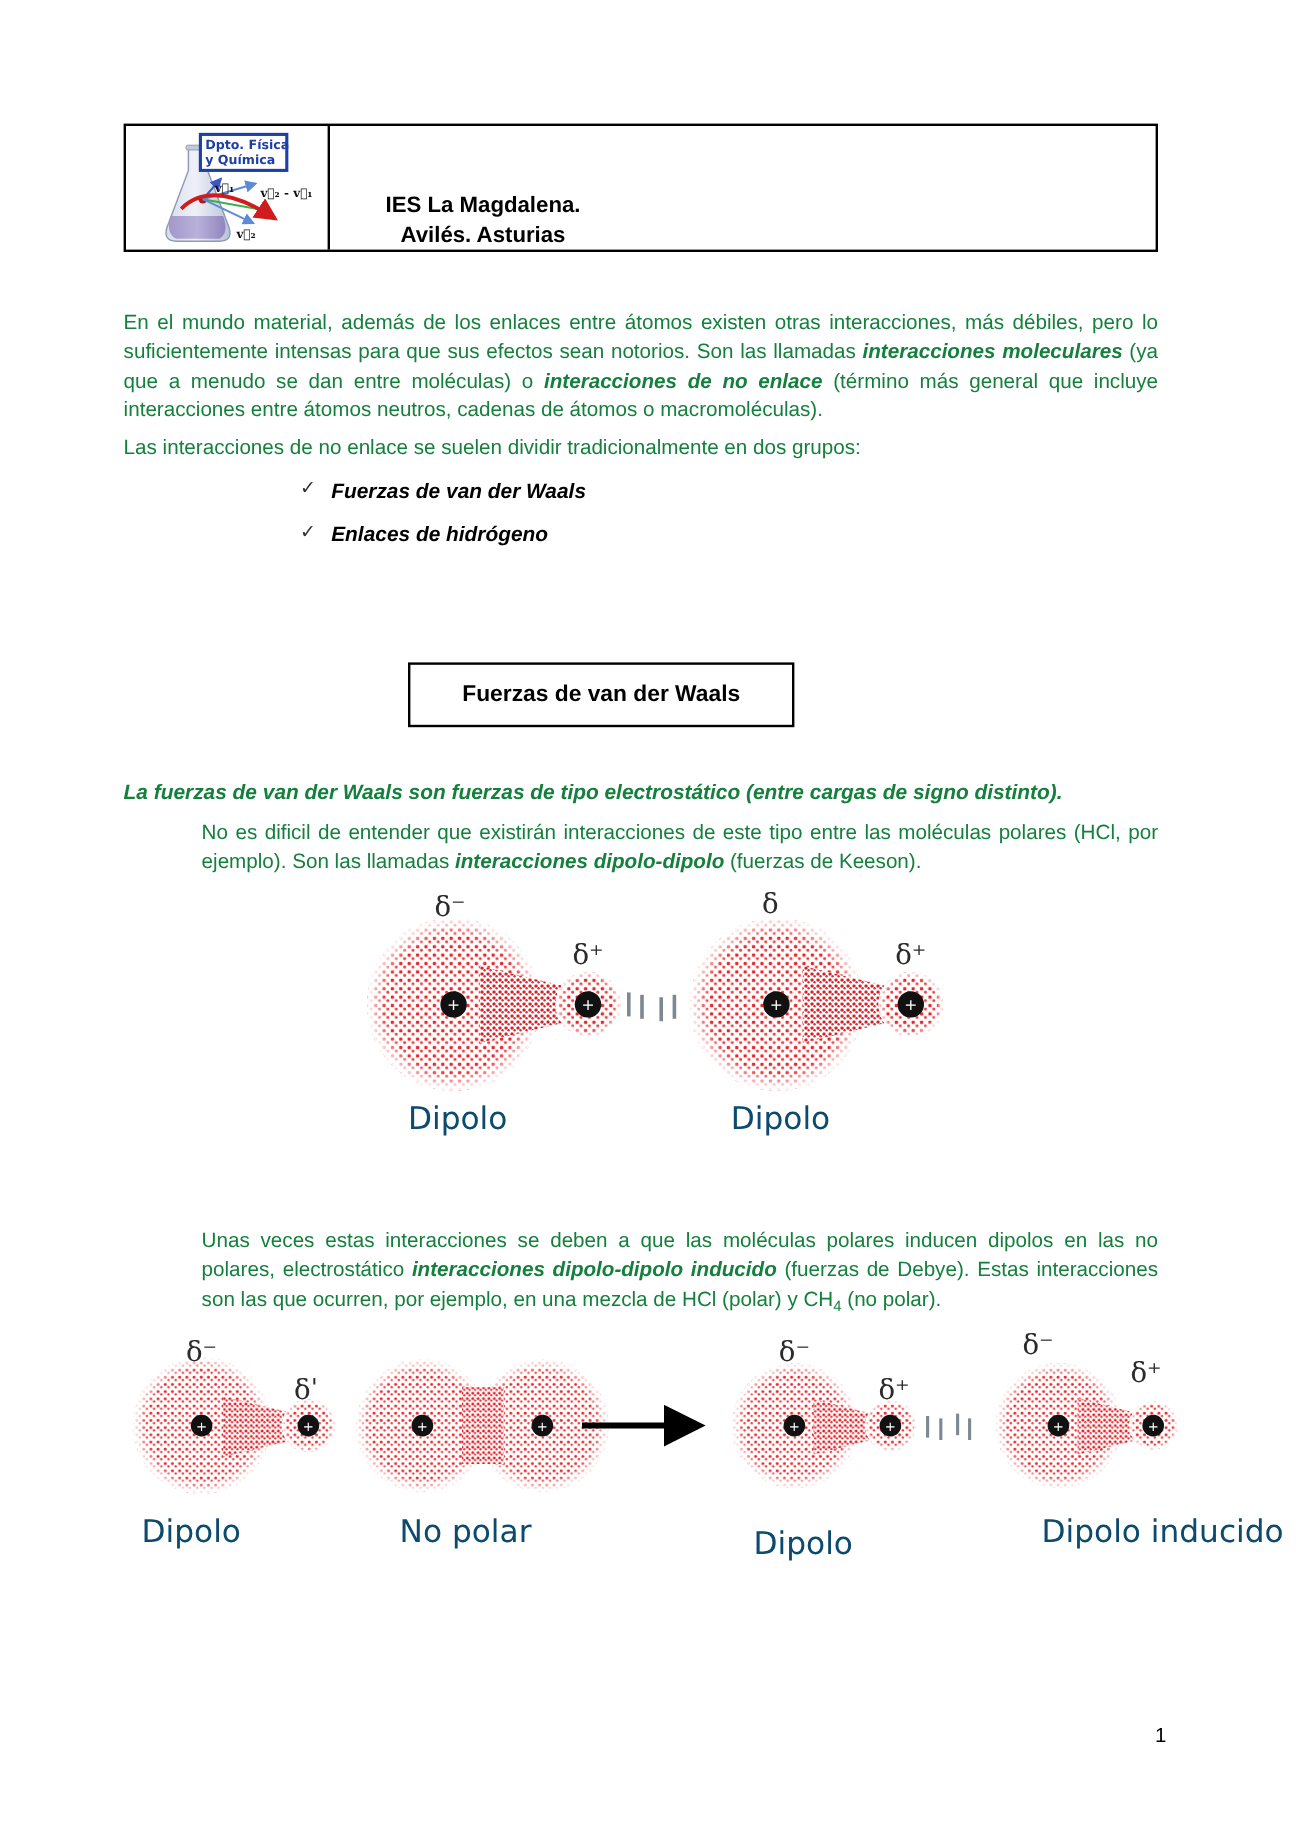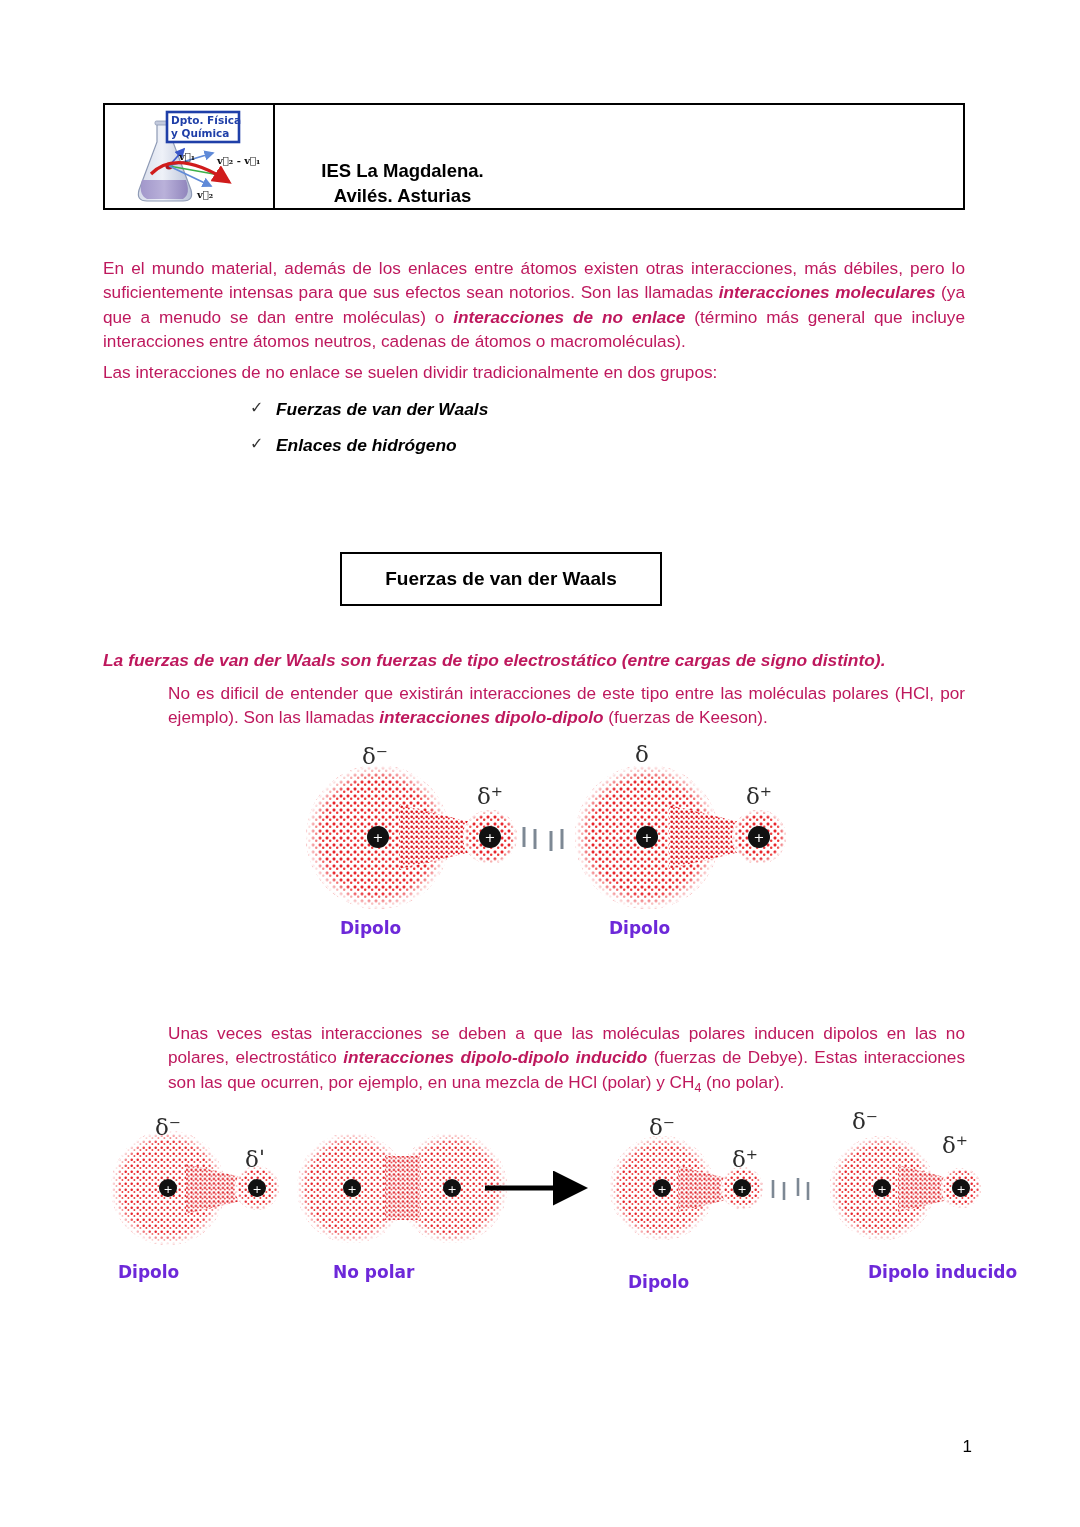--- a/index.html
+++ b/index.html
@@ -37,21 +37,21 @@
 
   
   .logo-wrap{width:160px;height:100px;position:relative;}
 
   
   .para{
     position:absolute;
     font-size:17.2px;
     line-height:1.42;
     text-align:justify;
-    color:#be185d;
+    color:#15803d;
   }
   .para.nojust{text-align:left;}
   .para i,.para .it{font-style:italic;font-weight:bold;}
 
   
   .bullets{position:absolute;left:250px;top:398px;width:520px;}
   .bullet-row{display:flex;align-items:flex-start;margin-bottom:13px;}
   .bullet-check{
     width:26px;font-size:16px;color:#333;line-height:1.3;flex:0 0 26px;
   }
@@ -64,23 +64,23 @@
     position:absolute;left:340px;top:552px;width:322px;height:54px;
     border:2px solid #000;box-sizing:border-box;
     display:flex;align-items:center;justify-content:center;
     background:#fff;
   }
   .section-box .sb-text{font-size:19px;font-weight:bold;}
 
   
   .figure{position:absolute;}
   .fig-caption{
-    position:absolute;font-size:17px;font-weight:bold;
+    position:absolute;font-size:26px;font-weight:normal;
     font-family:"DejaVu Sans",sans-serif;
-    color:#6d28d9;white-space:nowrap;
+    color:#0c4a6e;white-space:nowrap;
   }
   .delta{
     position:absolute;font-family:"DejaVu Serif",serif;
     font-size:23px;color:#2b2b2b;white-space:nowrap;
   }
 
   
   .page-num{
     position:absolute;right:108px;top:1437px;
     font-size:17px;

